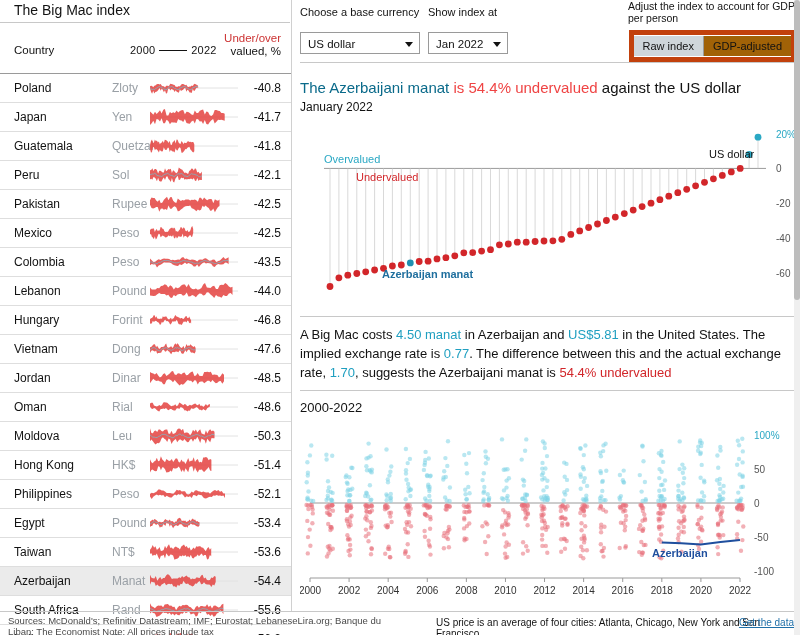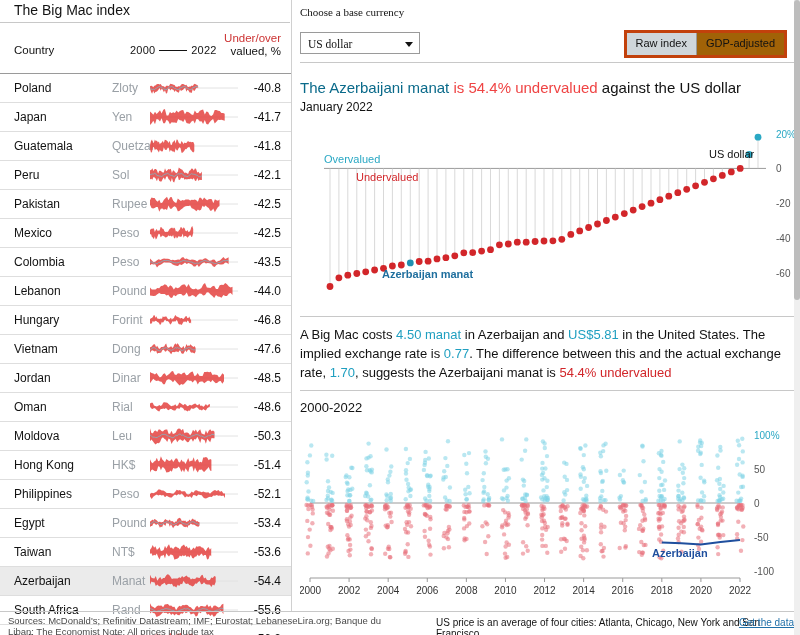--- a/index.html
+++ b/index.html
@@ -40,38 +40,38 @@
   .row .spark{position:absolute;left:150px;top:3px;width:88px;height:22px;}
   .row .val{position:absolute;right:10px;top:7px;width:60px;text-align:right;font-size:12px;color:#121212;}
 
   .spark svg{display:block;}
 
   
   .vdiv{position:absolute;left:291px;top:0;width:1px;height:612px;background:#d0d0d0;}
 
   
   .right{position:absolute;left:300px;top:0;width:500px;height:635px;}
-  .ctl{position:absolute;font-family:Liberation Serif, serif;}
+  .ctl{position:absolute;}
   .ctl .lab{position:absolute;top:4px;left:0;white-space:nowrap;font-size:11px;}
   .select{
     position:absolute;top:30px;left:0;
     height:22px;line-height:22px;
     border:1px solid #9a9a9a;background:#fff;
     font-size:11.5px;color:#121212;padding:0 22px 0 7px;
     box-sizing:border-box;
   }
   .select .caret{
     position:absolute;right:6px;top:9px;width:0;height:0;
     border-left:4px solid transparent;border-right:4px solid transparent;border-top:5px solid #121212;
   }
   .toggle-note{
     position:absolute;right:0;top:0;width:172px;text-align:left;font-size:10.5px;color:#121212;line-height:12px;
   }
   .toggle{
-    position:absolute;right:13px;top:30px;height:22px;display:flex;border:3px solid #c2410c;
+    position:absolute;right:4px;top:30px;height:22px;display:flex;border:5px solid #c2410c;align-items:center;
   }
   .toggle div{
     font-size:11px;line-height:20px;padding:0 9px;background:#a16207;color:#121212;
   }
   .toggle div.on{background:#cfd6da;}
   .toggle div + div{border-left:1px solid #9a9a9a;}
 
   .rule-a{position:absolute;left:0;top:62px;width:500px;height:1px;background:#c8c8c8;}
 
   .headline{
@@ -369,21 +369,29 @@
   <div class="right">
 
     <div class="ctl" style="left:0;top:2px;width:120px;height:54px;">
       <div class="lab">Choose a base currency</div>
       <div class="select" style="width:120px;">
         <span>US dollar</span>
         <span class="caret"></span>
       </div>
     </div>
 
-
+    <div class="ctl" style="left:128px;top:2px;width:96px;height:54px;">
+      <div class="lab">Show index at</div>
+      <div class="select" style="width:80px;">
+        <span>Jan 2022</span>
+        <span class="caret"></span>
+      </div>
+    </div>
+
+    <div class="toggle-note">Adjust the index to account for GDP per person</div>
     <div class="toggle">
       <div class="on">Raw index</div>
       <div>GDP-adjusted</div>
     </div>
 
     <div class="rule-a"></div>
 
     <div class="headline">
       <span>The Azerbaijani manat</span><span class="red"> is 54.4% undervalued</span><span class="dk"> against the US dollar</span>
     </div>

